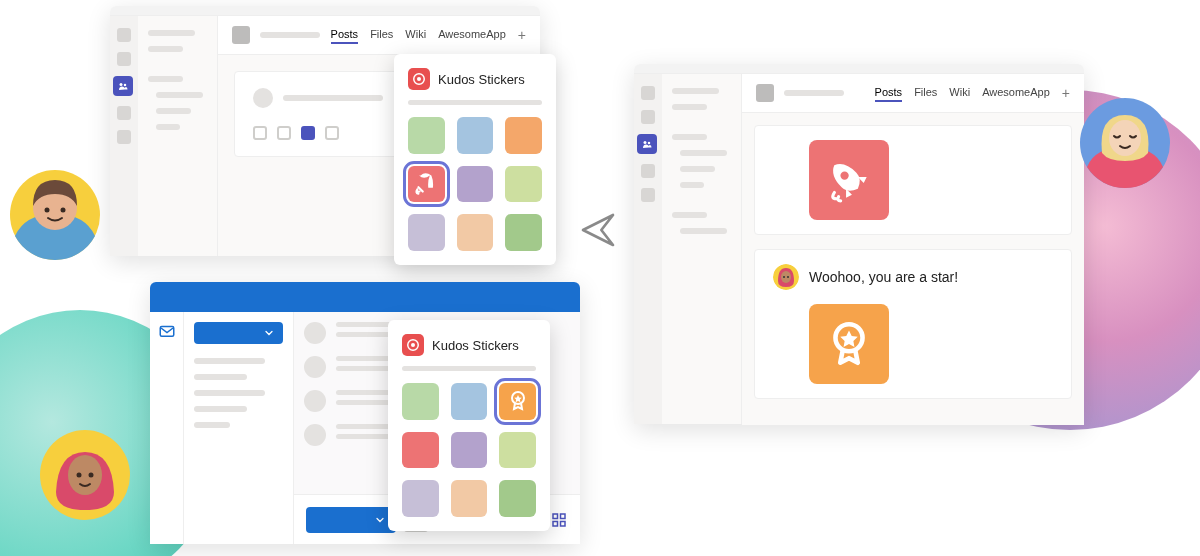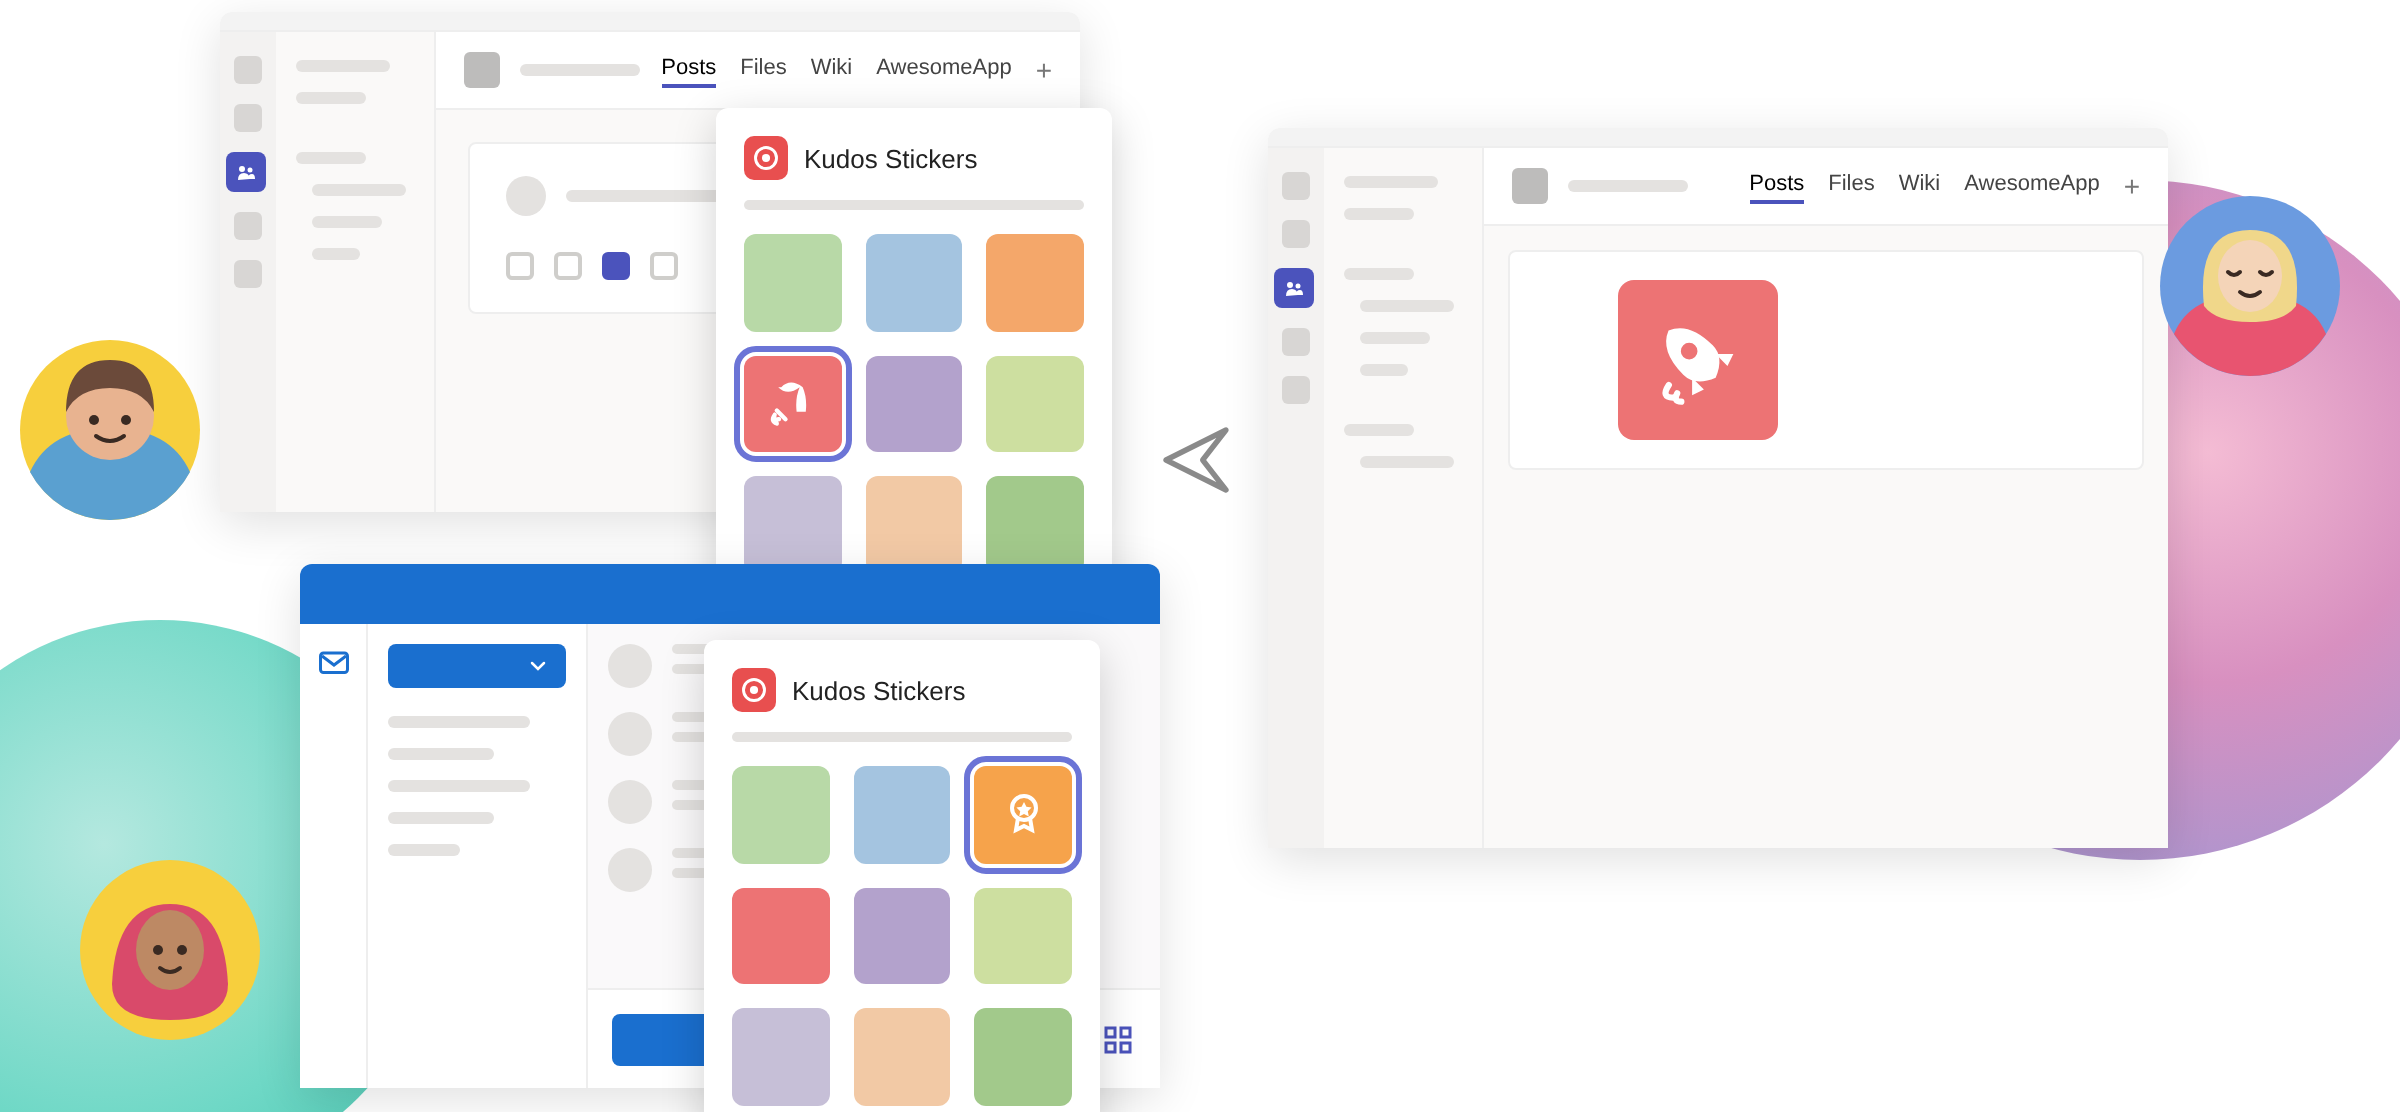--- a/index.html
+++ b/index.html
@@ -67,21 +67,21 @@
   .chip { width: 14px; height: 14px; border: 2px solid #cfcecb; border-radius: 3px; background:#fff; }
   .chip.selected { background: #4b53bc; border-color: #4b53bc; }
 
   
   .sticker-panel {
     position: absolute;
     background: #fff;
     border-radius: 6px;
     box-shadow: 0 6px 22px rgba(0,0,0,0.18);
     padding: 14px;
-    width: 198px;
+    width: 162px;
     z-index: 20;
   }
   .sp-header { display:flex; align-items:center; gap:8px; margin-bottom: 10px; }
   .sp-icon { width: 22px; height: 22px; border-radius: 5px; background: #e84f4f; display:flex; align-items:center; justify-content:center; }
   .sp-title { font-size: 13px; color: #222; }
   .sp-line { height: 5px; background: #e4e2e0; border-radius: 3px; width: 100%; margin-bottom: 12px; }
   .sp-grid { display: grid; grid-template-columns: repeat(3, 1fr); gap: 12px; }
   .st { aspect-ratio:1; border-radius: 6px; cursor:pointer; display:flex; align-items:center; justify-content:center; }
   .st.sel { outline: 3px solid #6b74d6; outline-offset: 2px; }
 
@@ -384,16 +384,37 @@
             <svg width="50" height="50" viewBox="0 0 24 24">
               <g transform="rotate(-45 12 12)">
                 <path d="M12 2 q5 2 5 10 q0 4 -5 6 q-5 -2 -5 -6 q0 -8 5 -10 z" fill="#fff"></path>
                 <circle cx="12" cy="9" r="2" fill="#ed7374"></circle>
                 <path d="M8 14 l-3 3 l3 1 z M16 14 l3 3 l-3 1 z" fill="#fff"></path>
               </g>
               <path d="M5 18 q-2 3 1 3 M7 20 q-1 2 1 2" stroke="#fff" stroke-width="1.5" fill="none" stroke-linecap="round"></path>
             </svg>
           </div>
         </div>
+        <div class="msg-card">
+          <div class="msg-header-row">
+            <div class="small-avatar">
+              <svg viewBox="0 0 26 26">
+                  <circle cx="13" cy="13" r="13" fill="#f7cf3d"></circle>
+                  <path d="M5 17 q0-13 8-13 q8 0 8 13 q0 6-8 6 q-8 0-8-6z" fill="#d94a6a"></path>
+                  <ellipse cx="13" cy="13" rx="5" ry="6" fill="#bd8964"></ellipse>
+                  <circle cx="11" cy="13" r="1" fill="#333"></circle>
+                  <circle cx="15" cy="13" r="1" fill="#333"></circle>
+                </svg>
+            </div>
+            <div>Woohoo, you are a star!</div>
+          </div>
+          <div class="sticker-big" style="background:#f6a34b">
+            <svg width="50" height="50" viewBox="0 0 24 24">
+              <circle cx="12" cy="9" r="6.5" fill="none" stroke="#fff" stroke-width="2.2"></circle>
+              <path d="M12 5.5 l1.3 2.6 l2.9 .4 l-2.1 2 l.5 2.9 L12 12 l-2.6 1.4 l.5 -2.9 l-2.1 -2 l2.9 -.4 z" fill="#fff"></path>
+              <path d="M9 15 l-1.2 6 l4.2 -2.2 l4.2 2.2 l-1.2 -6" fill="none" stroke="#fff" stroke-width="2.2" stroke-linejoin="round"></path>
+            </svg>
+          </div>
+        </div>
       </div>
     </div>
   </div>
 </div>
 
 </body></html>

